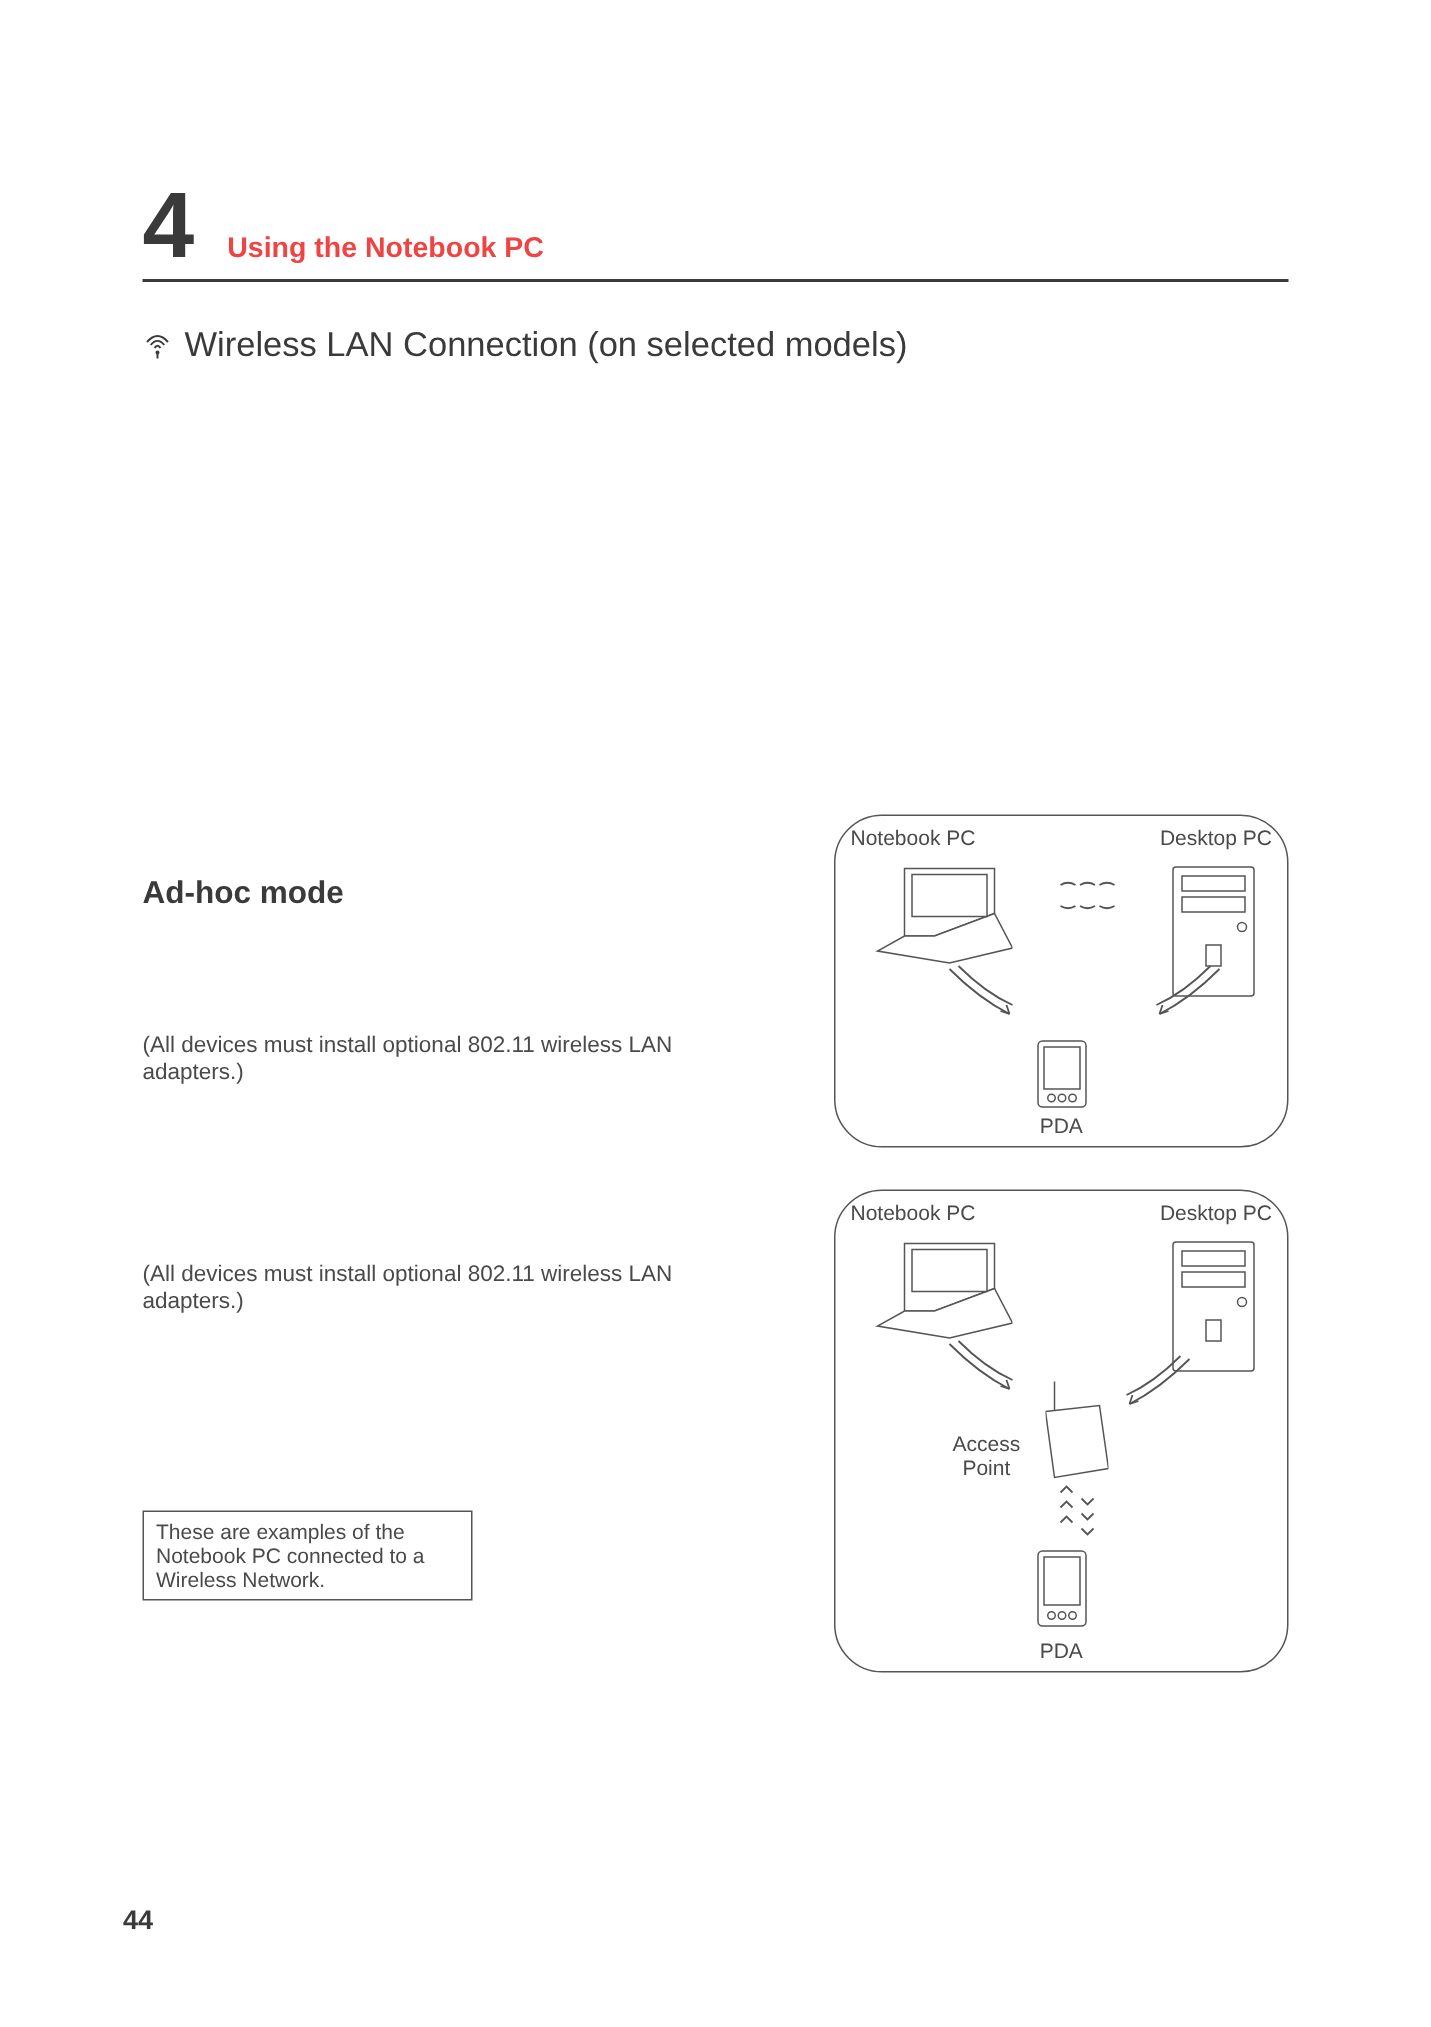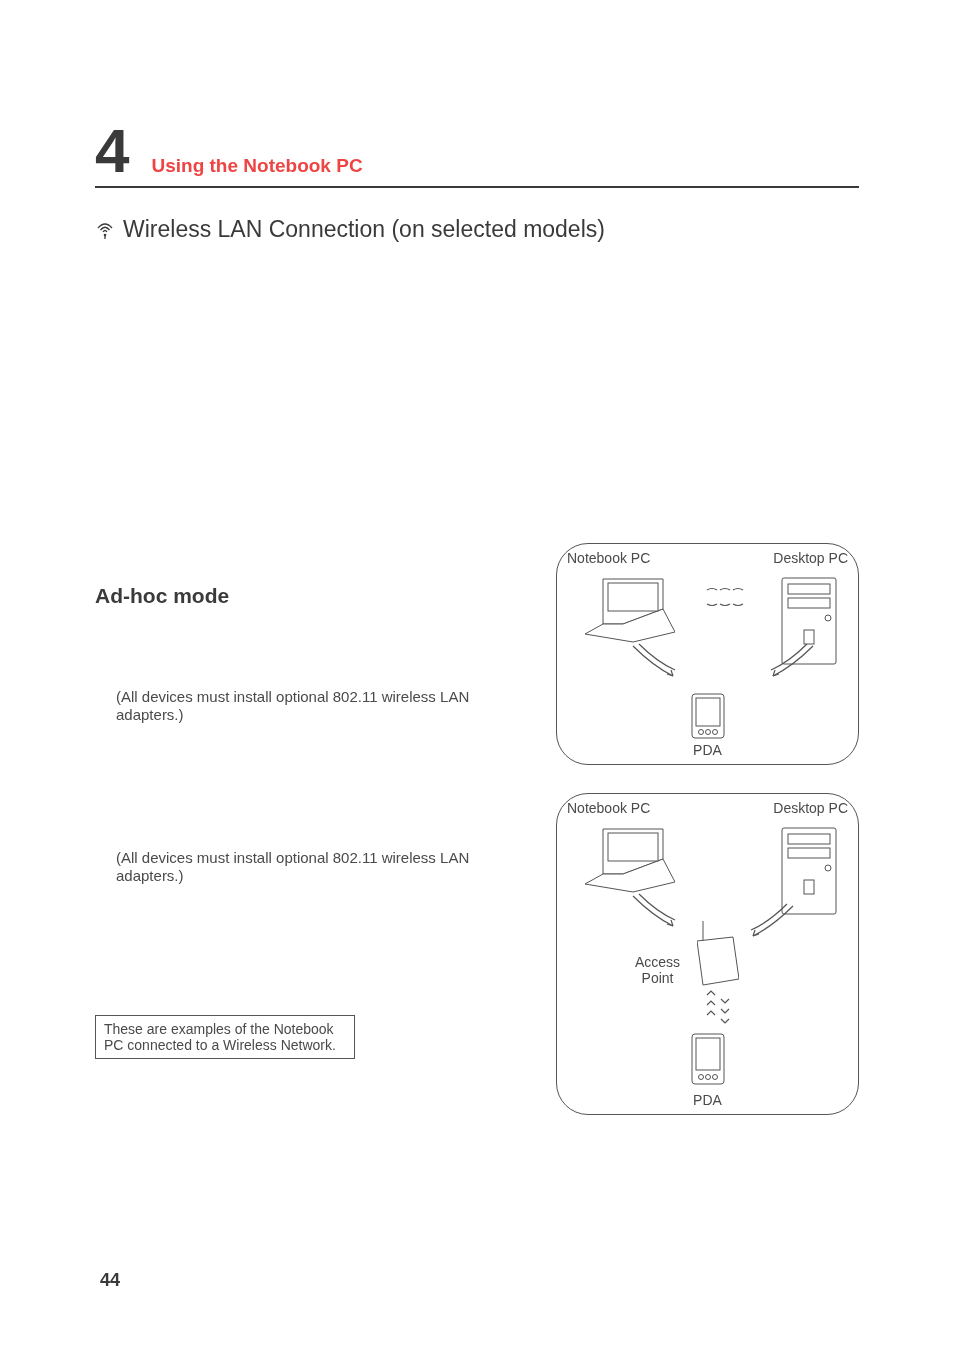--- a/index.html
+++ b/index.html
@@ -54,21 +54,20 @@
     font-size: 21px;
     font-weight: bold;
     color: #3a3a3a;
     margin-bottom: 80px;
   }
   .mode-note {
     font-size: 15px;
     color: #4a4a4a;
     line-height: 1.2;
     max-width: 360px;
-    margin-left: 21px;
   }
   .diagram-box {
     border: 1.5px solid #555;
     border-radius: 32px;
     width: 303px;
     position: relative;
     background: #fff;
     flex-shrink: 0;
   }
   .dbox1 { height: 222px; }
@@ -77,26 +76,26 @@
     position: absolute;
     font-size: 14px;
     color: #4a4a4a;
   }
   .callout-box {
     border: 1.5px solid #555;
     padding: 5px 8px;
     font-size: 14px;
     color: #4a4a4a;
     line-height: 1.15;
-    width: 260px;
+    width: 220px;
     margin-top: 130px;
   }
   .page-num {
     position: absolute;
-    left: 100px;
+    left: 82px;
     bottom: 60px;
     font-size: 18px;
     font-weight: bold;
     color: #3a3a3a;
   }
   svg.device { position: absolute; }
 </style>
 </head>
 <body>
 

